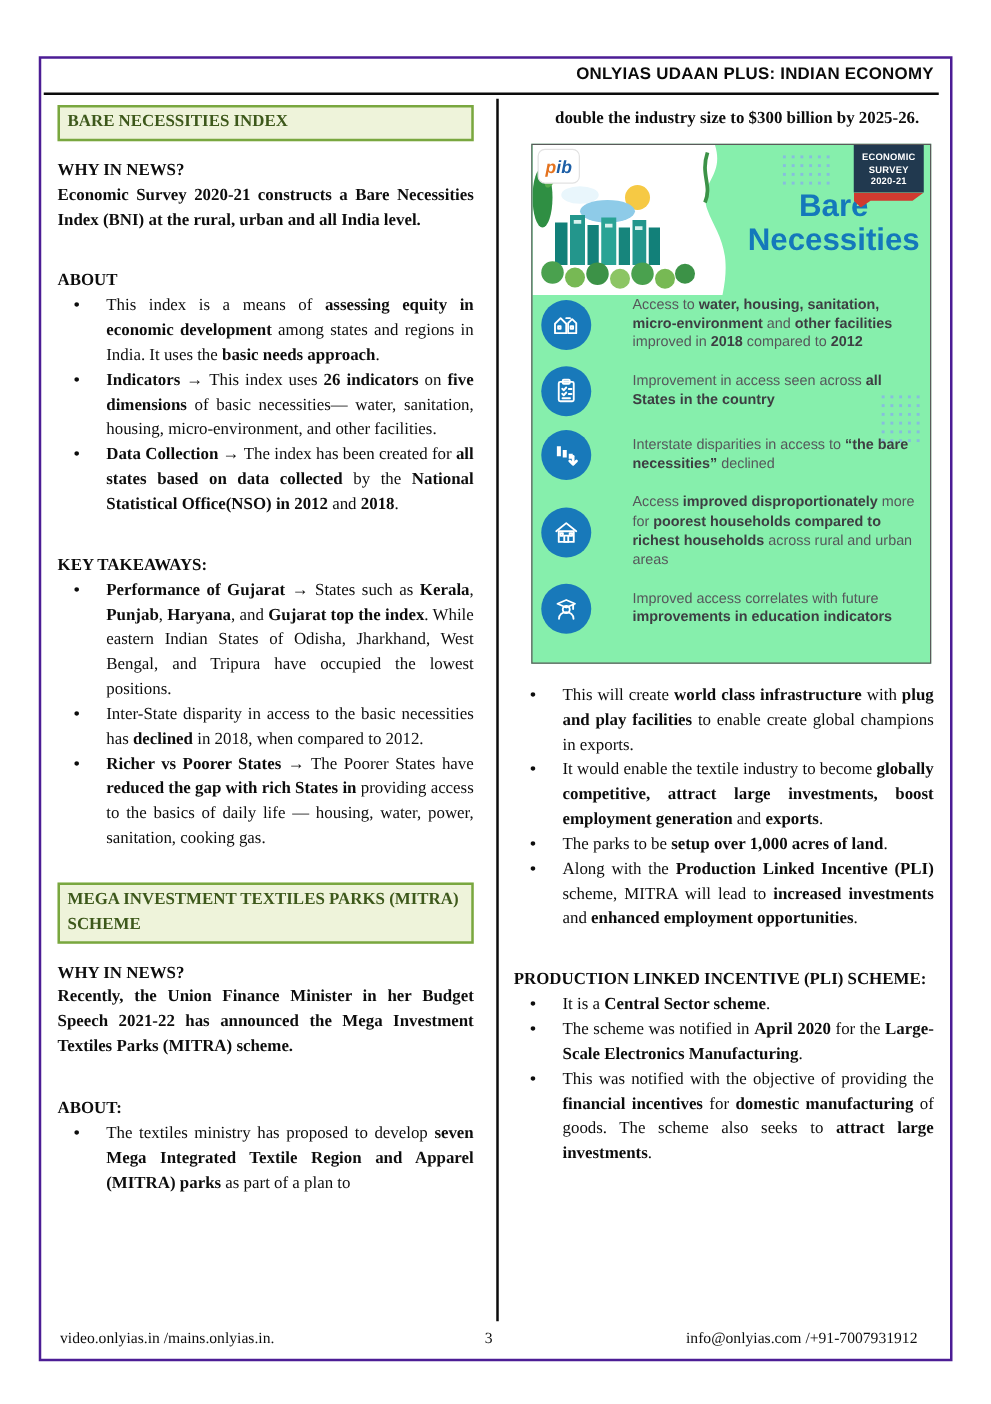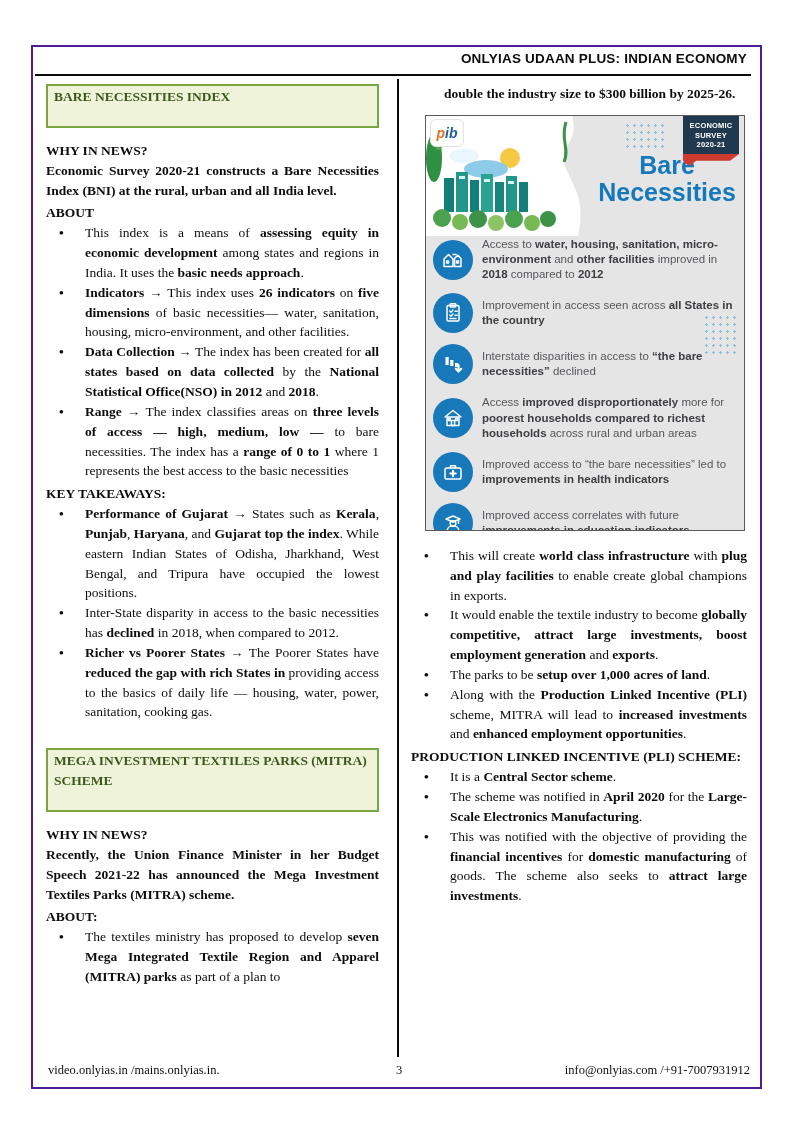--- a/index.html
+++ b/index.html
@@ -7,32 +7,32 @@
        font-family:"Liberation Serif", serif;color:#0d0d0d;}
   .sheet{position:absolute;left:31px;top:45px;width:727px;height:1040px;border:2px solid #4c1d95;}
   .hdr-title{position:absolute;top:4px;right:13px;font-family:"Liberation Sans",sans-serif;
              font-weight:bold;font-size:13.5px;letter-spacing:.2px;color:#0b0b0b;}
   .hdr-rule{position:absolute;top:27px;left:2px;right:9px;height:2px;background:#0b0b0b;}
   .divider{position:absolute;left:364px;top:32px;width:2px;height:978px;background:#0b0b0b;}
   .col{position:absolute;font-size:13.5px;line-height:1.47;text-align:justify;}
   .col-left{left:13px;top:37px;width:333px;}
   .col-right{left:378px;top:37px;width:336px;}
   .greenbox{border:2px solid #79a73f;background:#eef3da;color:#3d581b;font-weight:bold;
-            padding:1px 6px 19px;text-align:left;}
-  .shead{font-weight:bold;margin-top:3px;}
+            padding:1px 6px 4px;text-align:left;}
+  .shead{font-weight:bold;margin-top:29px;}
   .shead.tight{margin-top:13px;}
   p{margin:0;font-weight:bold;}
   ul{list-style:none;margin:0;padding:0;}
   li{position:relative;padding-left:39px;text-align:justify;}
   li::before{content:"\2022";position:absolute;left:13px;font-weight:bold;}
   .gap-lg{margin-top:26px;}
   .intro{padding-left:33px;}
   
   .infographic{position:relative;width:318px;height:414px;margin:11px 0 0 14px;
-               background:#e5e5e5;border:1px solid #5a5a5a;overflow:hidden;
+               background:#86efac;border:1px solid #5a5a5a;overflow:hidden;
                font-family:"Liberation Sans",sans-serif;}
   .ig-art{position:absolute;left:0;top:0;}
   .pib-logo{position:absolute;left:4px;top:3px;width:32px;height:26px;background:#fff;
             border-radius:6px;border:1px solid #e2e2e2;display:flex;align-items:center;justify-content:center;
             font-style:italic;font-weight:bold;font-size:14px;line-height:1;}
   .pib-logo .p1{color:#e4731f;} .pib-logo .p2{color:#1d5fa6;}
   .ig-title{position:absolute;left:166px;top:36px;width:150px;text-align:center;
             color:#1478bb;font-weight:bold;font-size:25px;line-height:1.1;}
   .ig-badge{position:absolute;right:5px;top:0;width:56px;}
   .ig-badge .bx{background:#21394f;color:#fff;font-weight:bold;font-size:7.5px;line-height:1.3;
@@ -41,24 +41,24 @@
                 clip-path:polygon(0 0,100% 0,84% 55%,24% 55%,10% 100%,0 55%);}
   .dots{position:absolute;background-image:radial-gradient(#86bedd 1.2px, transparent 1.3px);
         background-size:7px 7px;}
   .dots-top{left:198px;top:6px;width:44px;height:26px;}
   .dots-right{right:5px;top:198px;width:36px;height:40px;}
   .ig-rows{position:absolute;left:7px;right:7px;top:121px;}
   .ig-row{display:flex;align-items:center;gap:9px;margin-bottom:11px;}
   .ig-circle{flex:none;width:40px;height:40px;border-radius:50%;background:#1879ba;
              display:flex;align-items:center;justify-content:center;}
   .ig-circle svg{stroke:#fff;fill:none;stroke-width:1.5;stroke-linecap:round;stroke-linejoin:round;}
-  .ig-text{font-size:11.5px;line-height:1.32;color:#56575b;text-align:left;}
+  .ig-text{font-size:11.5px;line-height:1.32;color:#56575b;text-align:left;margin-left:24px;}
   .ig-text b{color:#3d3e42;}
   
-  .footer{position:absolute;left:13px;right:8px;bottom:6px;height:18px;font-size:12.5px;}
+  .footer{position:absolute;left:13px;right:24px;bottom:6px;height:18px;font-size:12.5px;}
   .footer .f-left{position:absolute;left:2px;}
   .footer .f-center{position:absolute;left:50%;transform:translateX(-50%);}
   .footer .f-right{position:absolute;right:2px;}
 </style>
 </head>
 <body>
 
 <div class="sheet">
 
   <div class="hdr-title">ONLYIAS UDAAN PLUS: INDIAN ECONOMY</div>
@@ -70,21 +70,20 @@
     <div class="greenbox">BARE NECESSITIES INDEX</div>
 
     <div class="shead tight">WHY IN NEWS?</div>
     <p>Economic Survey 2020-21 constructs a Bare Necessities Index (BNI) at the rural, urban and all India level.</p>
 
     <div class="shead">ABOUT</div>
     <ul>
       <li>This index is a means of <b>assessing equity in economic development</b> among states and regions in India. It uses the <b>basic needs approach</b>.</li>
       <li><b>Indicators → </b>This index uses <b>26 indicators</b> on <b>five dimensions</b> of basic necessities— water, sanitation, housing, micro-environment, and other facilities.</li>
       <li><b>Data Collection → </b>The index has been created for <b>all states based on data collected</b> by the <b>National Statistical Office(NSO) in 2012</b> and <b>2018</b>.</li>
-      <li><b>Range → </b>The index classifies areas on <b>three levels of access — high, medium, low —</b> to bare necessities. The index has a <b>range of 0 to 1</b> where 1 represents the best access to the basic necessities</li>
     </ul>
 
     <div class="shead">KEY TAKEAWAYS:</div>
     <ul>
       <li><b>Performance of Gujarat → </b>States such as <b>Kerala</b>, <b>Punjab</b>, <b>Haryana</b>, and <b>Gujarat top the index</b>. While eastern Indian States of Odisha, Jharkhand, West Bengal, and Tripura have occupied the lowest positions.</li>
       <li>Inter-State disparity in access to the basic necessities has <b>declined</b> in 2018, when compared to 2012.</li>
       <li><b>Richer vs Poorer States → </b>The Poorer States have <b>reduced the gap with rich States in</b> providing access to the basics of daily life — housing, water, power, sanitation, cooking gas.</li>
     </ul>
 
     <div class="greenbox gap-lg">MEGA INVESTMENT TEXTILES PARKS (MITRA) SCHEME</div>
@@ -193,30 +192,20 @@
               <path d="M4 11l8-6.5 8 6.5"></path>
               <rect x="6" y="11" width="12" height="8.5"></rect>
               <rect x="10.4" y="14.5" width="3.2" height="5"></rect>
               <rect x="7.3" y="12.6" width="2" height="2"></rect>
                 <rect x="14.7" y="12.6" width="2" height="2"></rect>
             </svg>
           </div>
           <div class="ig-text">Access <b>improved disproportionately</b> more for <b>poorest households compared to richest households</b> across rural and urban areas</div>
         </div>
 
-        <div class="ig-row">
-          <div class="ig-circle">
-            <svg width="24" height="24" viewBox="0 0 24 24">
-              <rect x="4" y="8" width="16" height="11" rx="1.8"></rect>
-              <path d="M9.5 8V5.8h5V8"></path>
-              <path d="M12 10.8v5.4M9.3 13.5h5.4" stroke-width="2.1"></path>
-            </svg>
-          </div>
-          <div class="ig-text">Improved access to “the bare necessities” led to <b>improvements in health indicators</b></div>
-        </div>
 
         <div class="ig-row">
           <div class="ig-circle">
             <svg width="24" height="24" viewBox="0 0 24 24">
               <path d="M5 8l7-3 7 3-7 3z"></path>
               <path d="M17.5 9.2v3"></path>
               <circle cx="12" cy="12.6" r="2.8"></circle>
               <path d="M6.2 20c0-3.2 2.6-5.2 5.8-5.2s5.8 2 5.8 5.2"></path>
             </svg>
           </div>

